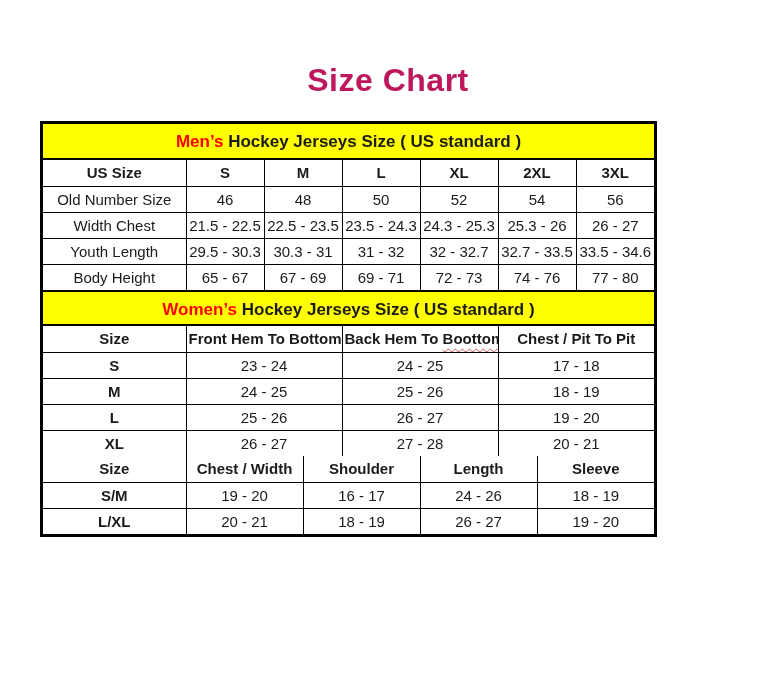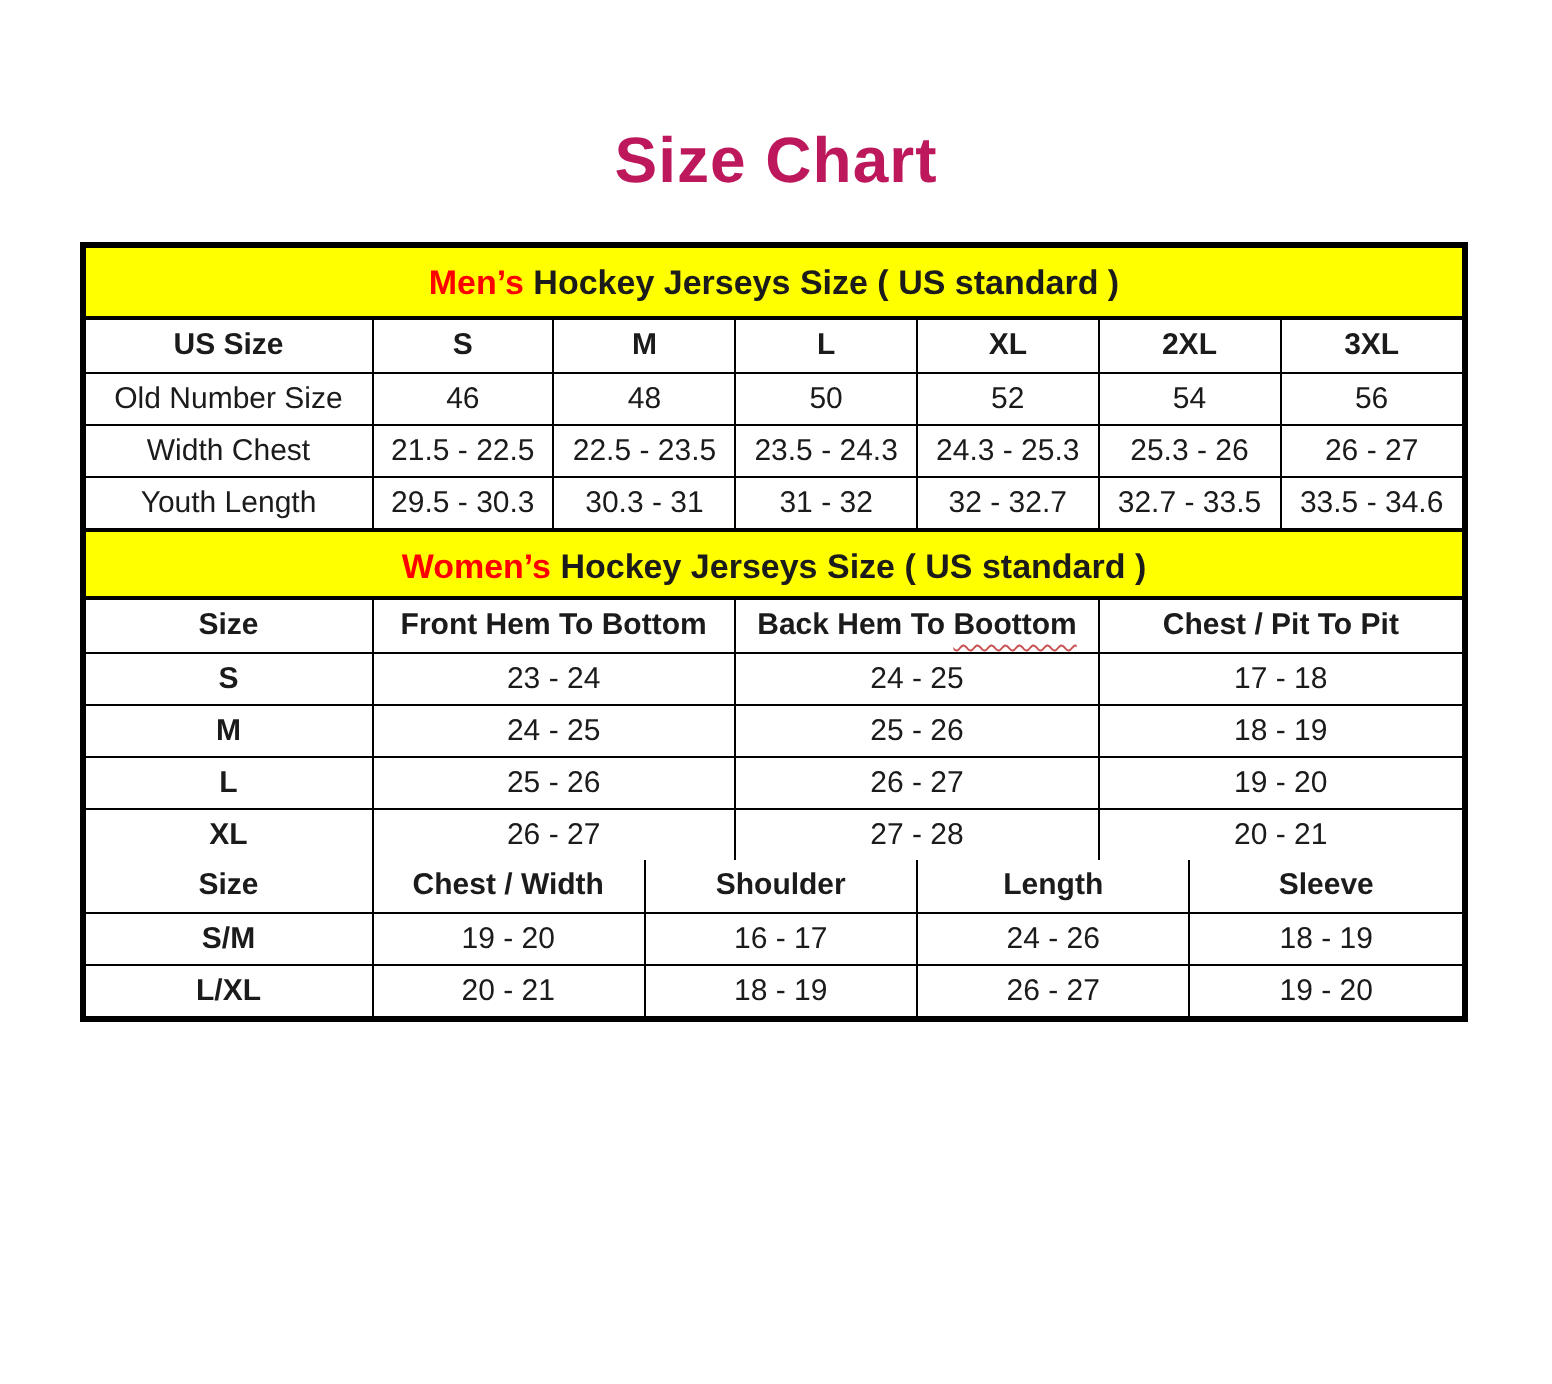--- a/index.html
+++ b/index.html
@@ -14,21 +14,21 @@
 
   .title {
     position: absolute; top: 62px; left: 0; width: 100%;
     text-align: center;
     font-size: 32px; font-weight: bold;
     color: #be185d;
     letter-spacing: 0.5px;
   }
 
   .chart {
-    position: absolute; top: 121px; left: 40px; width: 694px;
+    position: absolute; top: 121px; left: 40px; width: 617px;
     border: 3px solid #000; background: #fff;
   }
 
   .banner {
     background: #ffff00;
     text-align: center;
     font-size: 17px; font-weight: bold;
     line-height: 36px; height: 36px;
     border-top: 2px solid #000;
     border-bottom: 2px solid #000;
@@ -117,20 +117,29 @@
         </tr>
         <tr>
           <td>Youth Length</td>
           <td>29.5 - 30.3</td>
           <td>30.3 - 31</td>
           <td>31 - 32</td>
           <td>32 - 32.7</td>
           <td>32.7 - 33.5</td>
           <td>33.5 - 34.6</td>
         </tr>
+        <tr>
+          <td>Body Height</td>
+          <td>65 - 67</td>
+          <td>67 - 69</td>
+          <td>69 - 71</td>
+          <td>72 - 73</td>
+          <td>74 - 76</td>
+          <td>77 - 80</td>
+        </tr>
       </tbody>
     </table>
 
     <div class="banner">
       <span class="hl">Women’s</span>
       <span>Hockey Jerseys Size ( US standard )</span>
     </div>
 
     <table>
       <colgroup>

